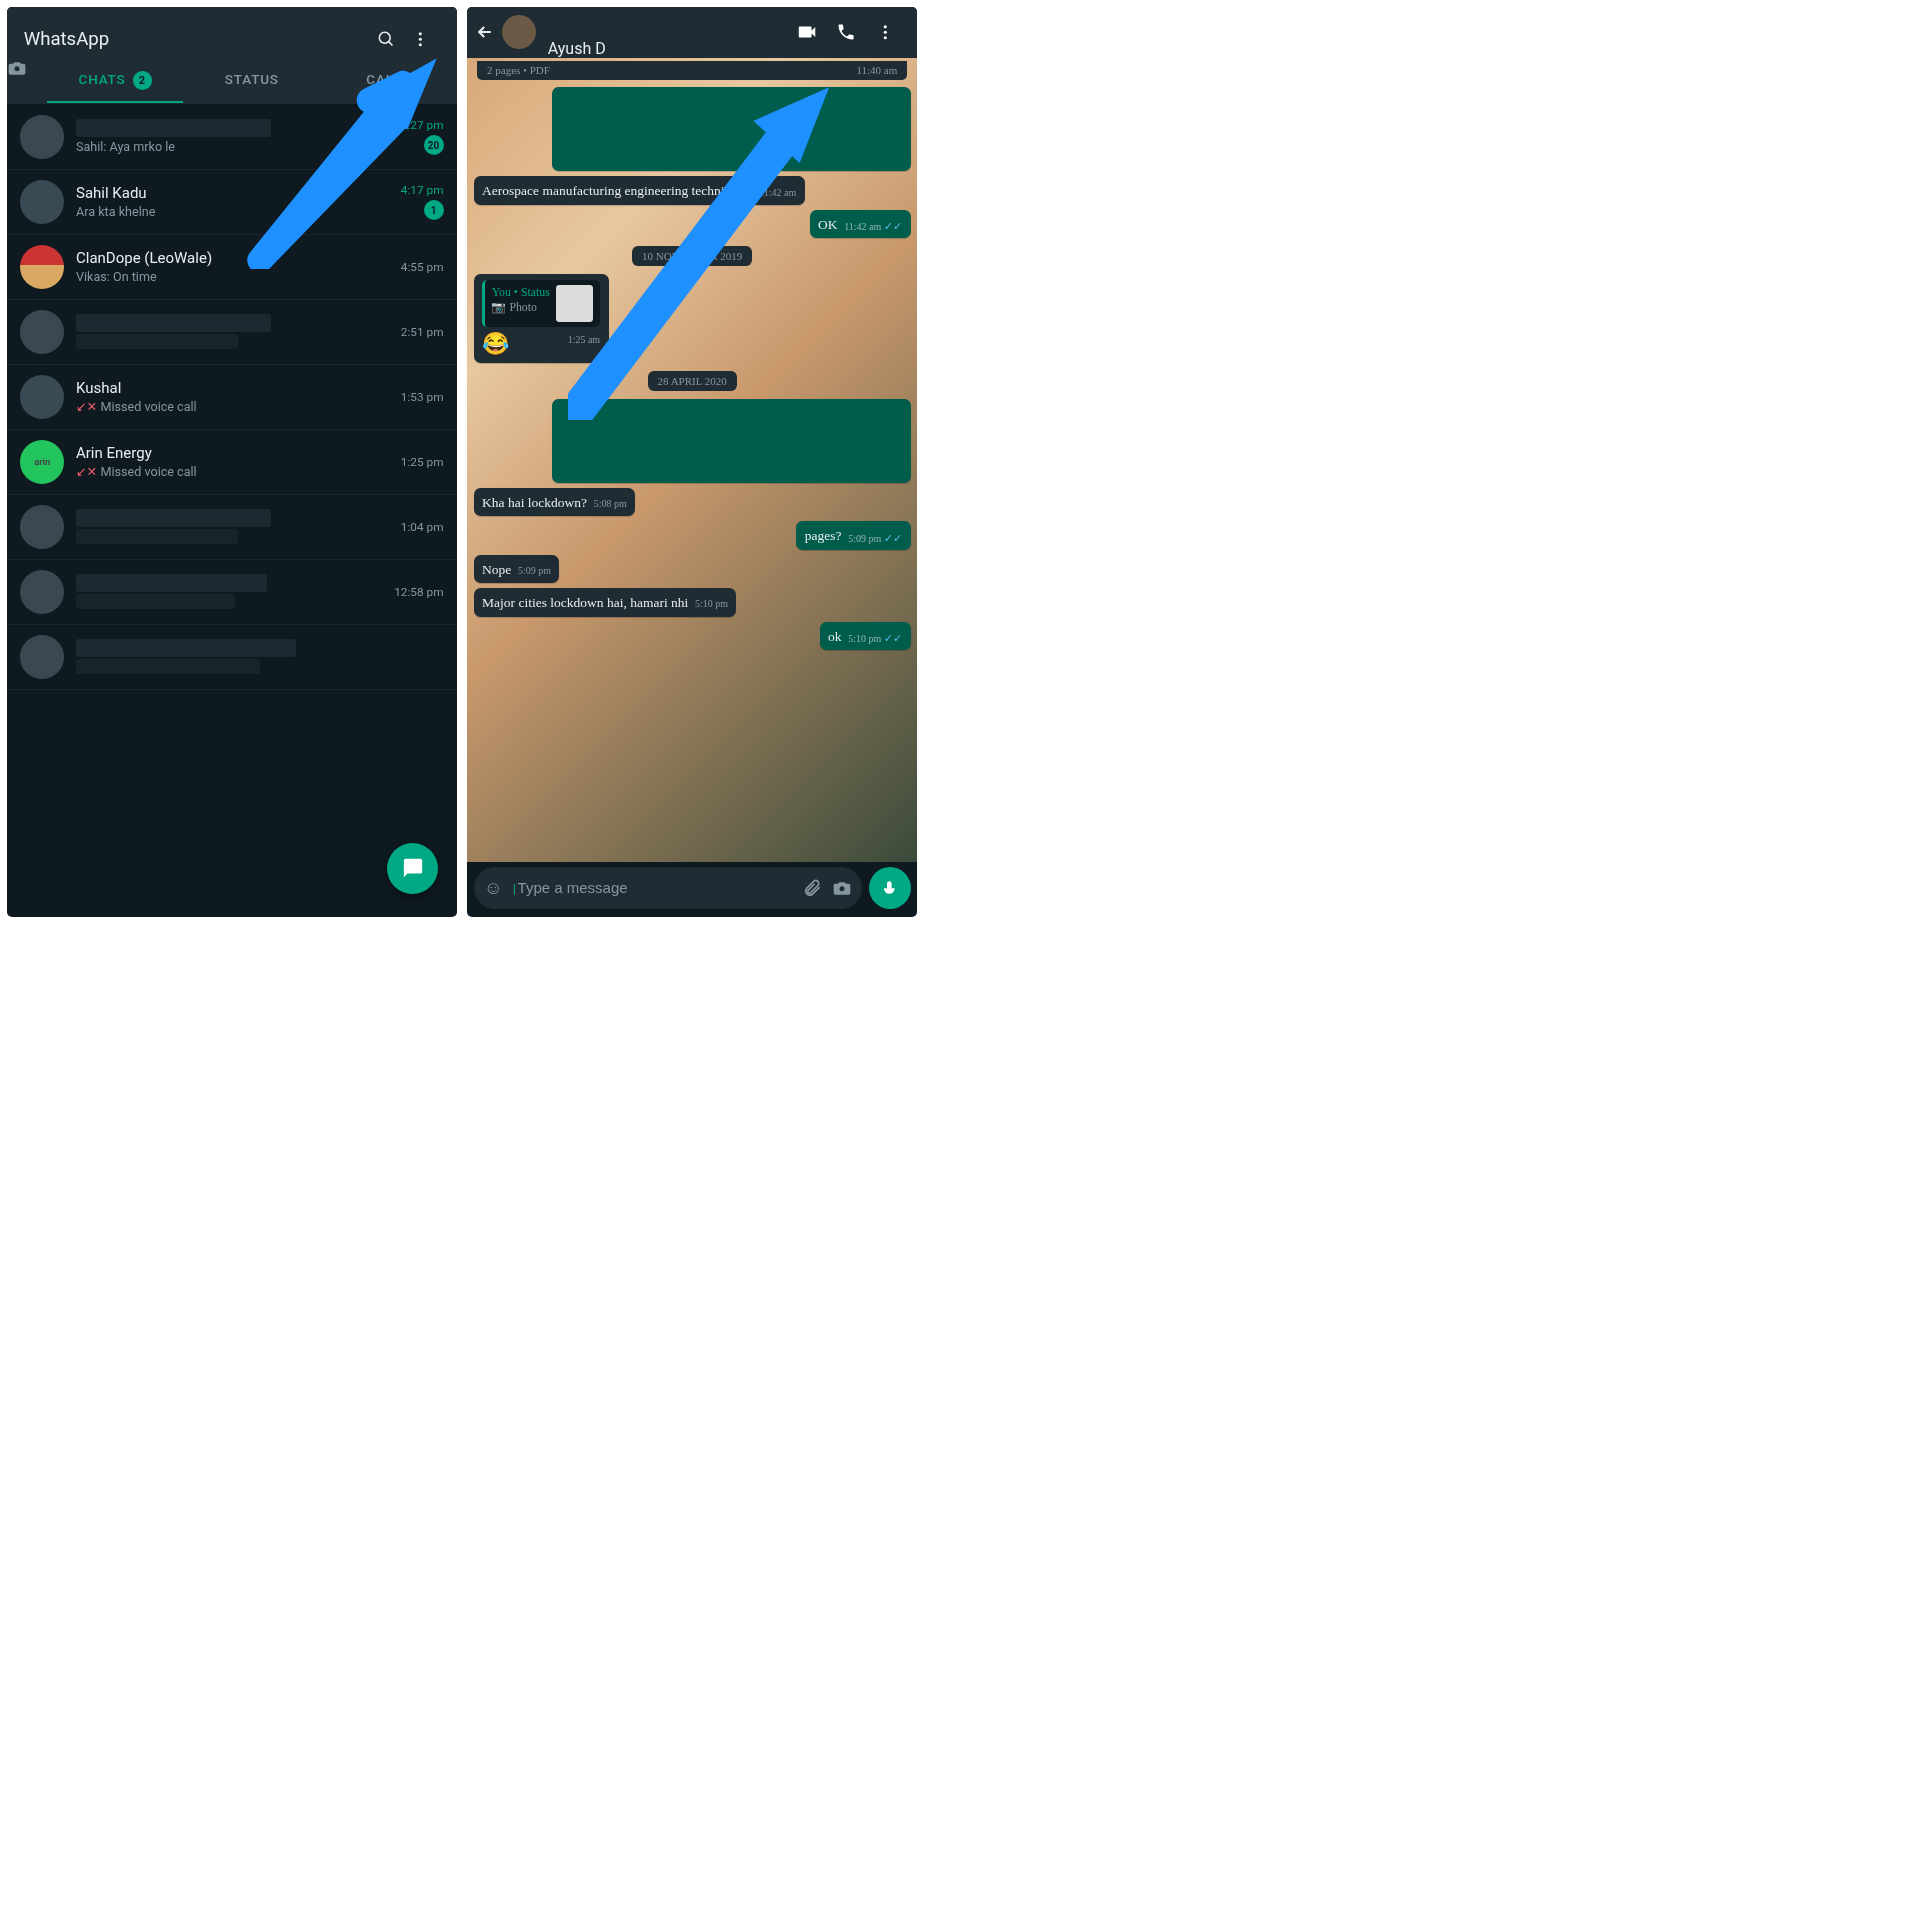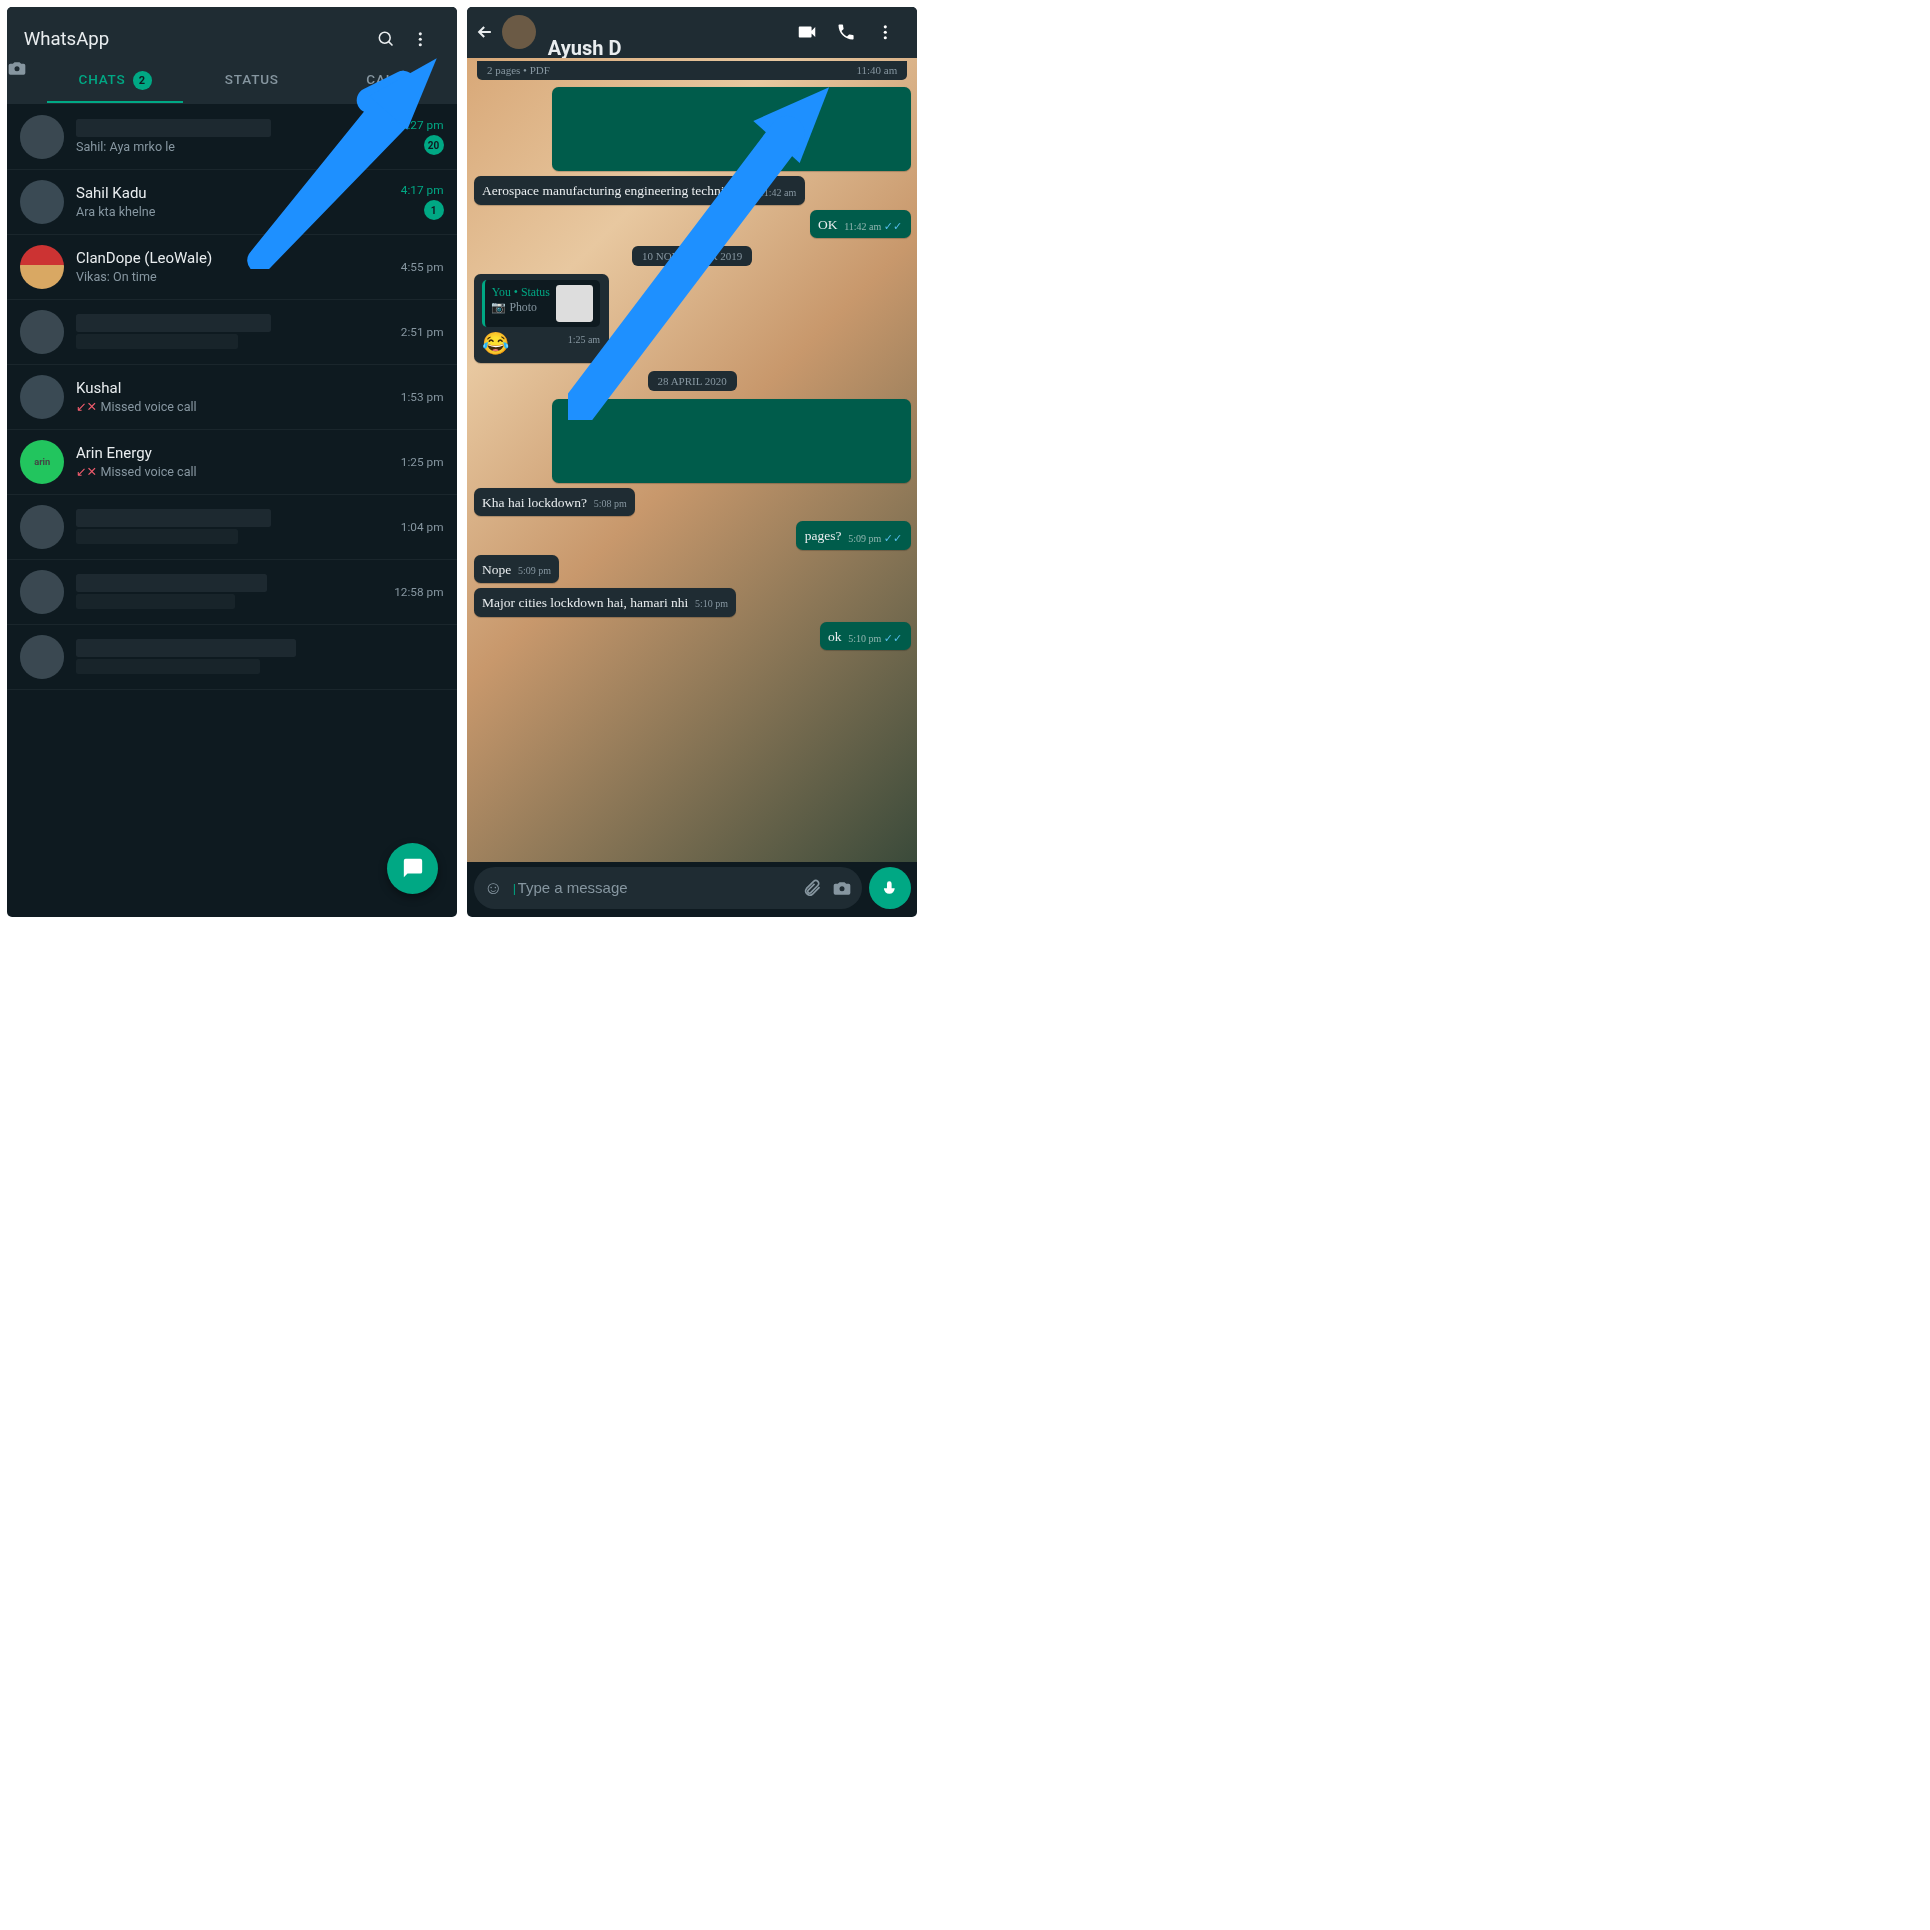--- a/index.html
+++ b/index.html
@@ -58,21 +58,21 @@
 .chat-right { text-align:right; display:flex; flex-direction:column; align-items:flex-end; gap:3.4px;}
 .chat-time { color:#8696a0; font-size:11.8px;}
 .chat-time.unread{color:#00a884;}
 .unread-badge{width:20px;height:20px;border-radius:50%;background:#00a884;color:#0e1a20;font-size:10px;font-weight:700;display:flex;align-items:center;justify-content:center;}
 .fab { position:absolute; bottom:23.6px; right:18.6px; width:51px; height:51px; border-radius:50%; background:#00a884; display:flex; align-items:center; justify-content:center; color:#fff; font-size:20px; box-shadow:0 3.4px 8.4px rgba(0,0,0,.4);}
 .arrow-left{position:absolute;top:51px;left:236px;width:219px;height:211px;pointer-events:none;z-index:50;}
 
 .header-chat{background:#1f2c33;height:51px;display:flex;align-items:center;padding:0 6.7px;gap:5px;}
 .hc-back{color:#e9edef;font-size:18.6px;padding:0 1.7px;}
 .hc-avatar{width:34px;height:34px;border-radius:50%;background:#6b5a45;}
-.hc-name{color:#e9edef;font-size:20px;font-weight:700;flex:1;margin-left:6.7px;margin-top:32px;}
+.hc-name{color:#e9edef;font-size:16px;font-weight:400;flex:1;margin-left:6.7px;margin-top:32px;}
 .hc-icon{color:#fff;width:35px;text-align:center;font-size:18.6px;}
 .chat-body{flex:1;position:relative;background:linear-gradient(135deg,#d8a878 0%,#e8c8a0 25%,#c8986c 50%,#3a4a3a 100%);overflow:hidden;padding:3.4px 6.7px 0;}
 .doc-strip{background:#1f2c33;color:#8696a0;font-size:11px;padding:3.4px 10px;display:flex;justify-content:space-between;border-radius:0 0 5px 5px;margin:0 3.4px 5px;}
 .bubble{max-width:82%;border-radius:6.7px;padding:5.9px 8.4px 5px;margin:2.5px 0;position:relative;box-shadow:0 0.8px 0.8px rgba(0,0,0,.2);font-size:13.5px;line-height:1.3;}
 .bubble.in{background:#1f2c33;color:#e9edef;align-self:flex-start;}
 .bubble.out{background:#005c4b;color:#e9edef;align-self:flex-end;margin-left:auto;}
 .bubble .time{font-size:10px;color:#8696a0;margin-left:6.7px;float:right;position:relative;top:3.4px;}
 .bubble.out .time{color:rgba(233,237,239,.6);}
 .checks{color:#53bdeb;margin-left:2.5px;font-size:11px;}
 .bubble.blur{color:transparent;text-shadow:0 0 10px rgba(200,210,210,.5);min-height:34px;}

